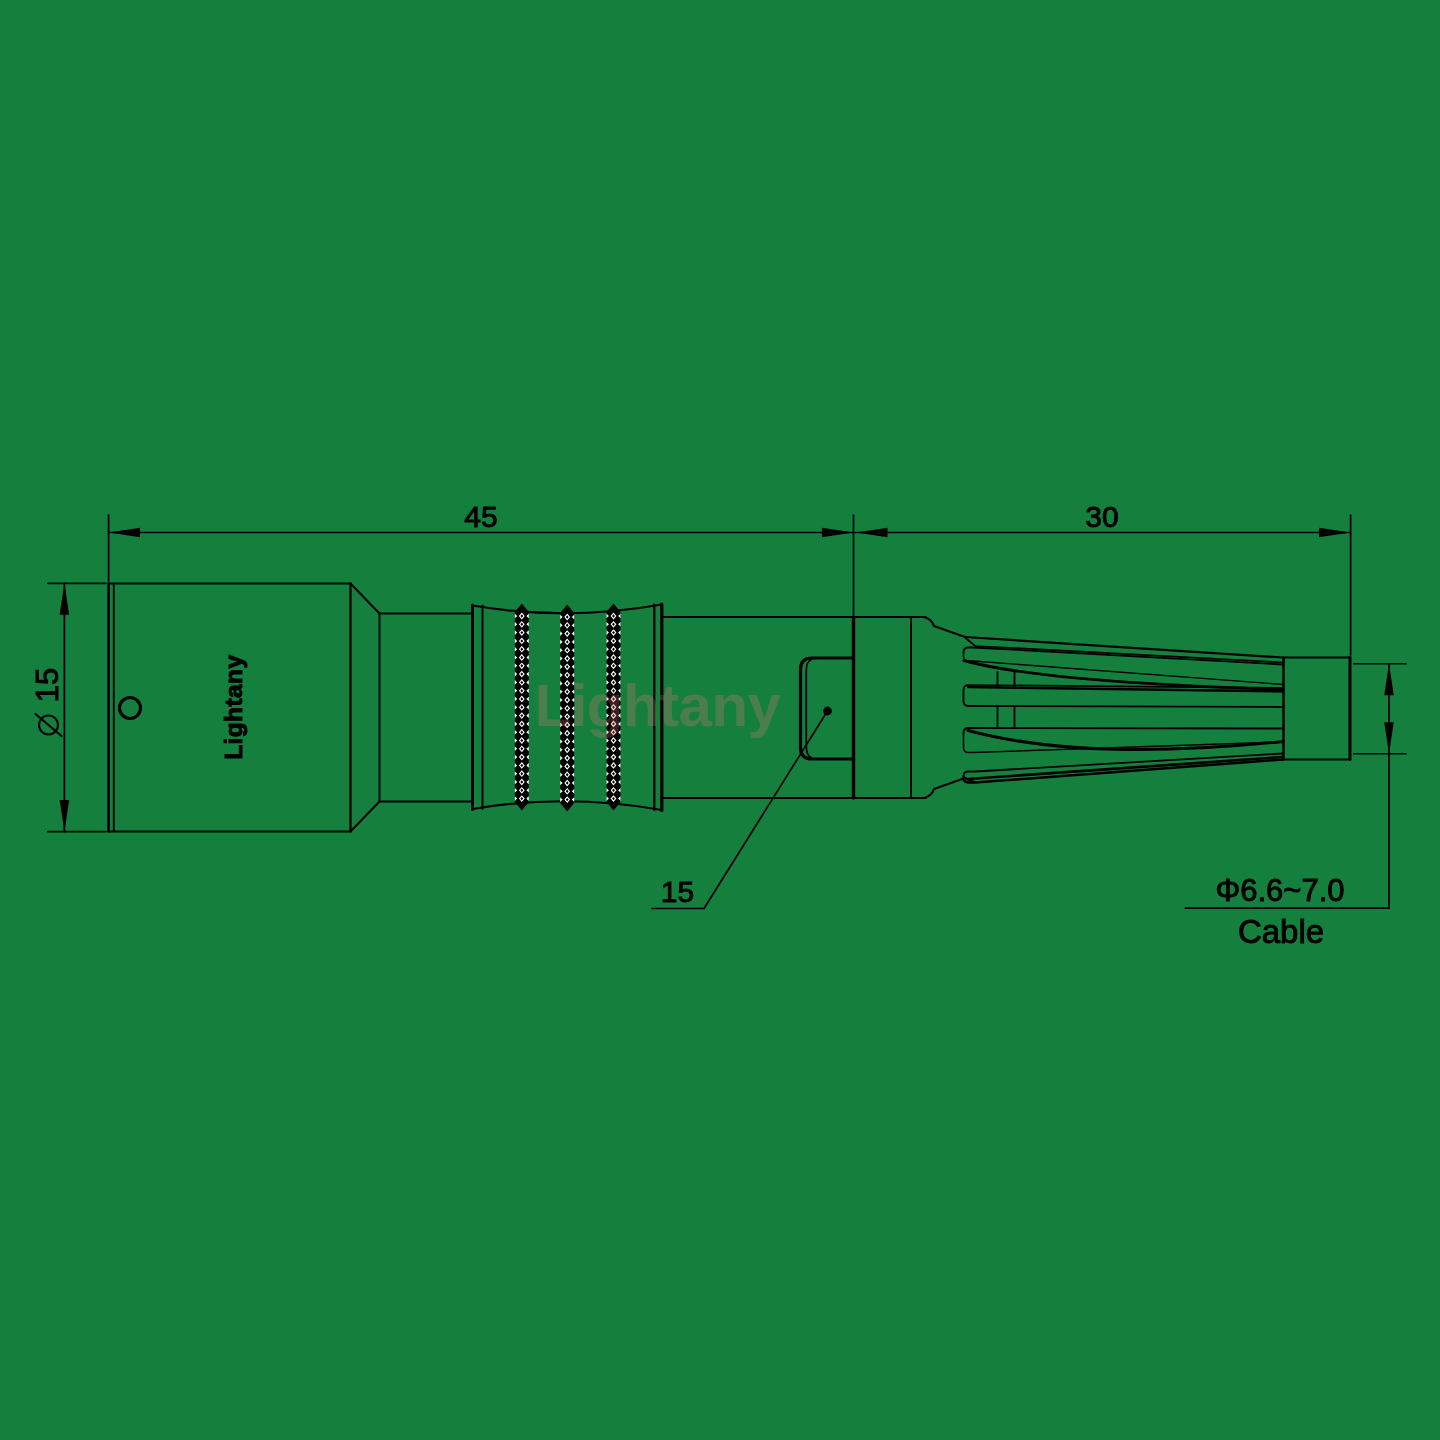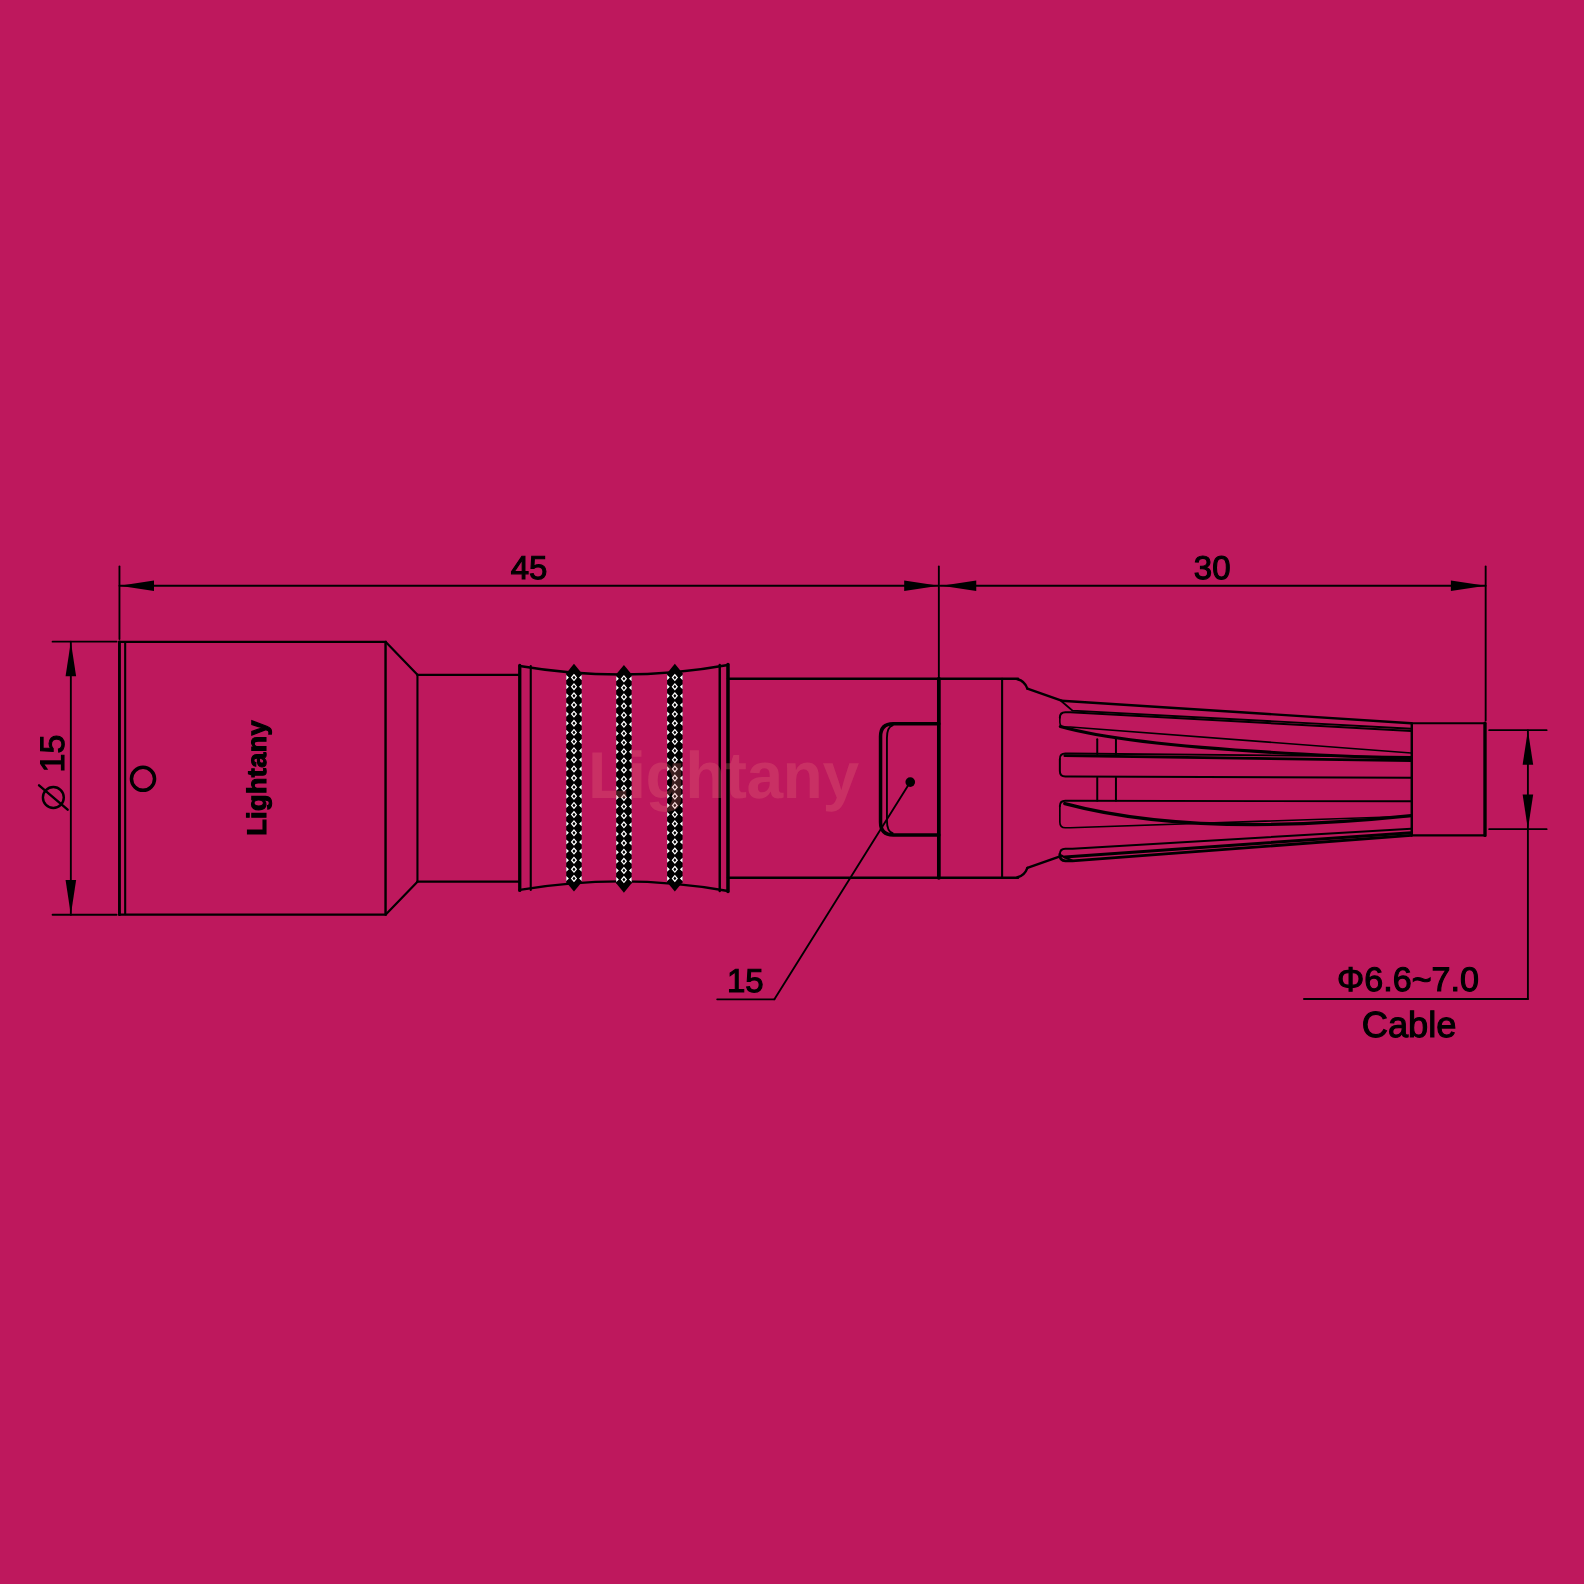--- a/index.html
+++ b/index.html
@@ -1,16 +1,16 @@
 <!DOCTYPE html>
 <html><head>
 <meta charset="utf-8">
 <style>
 html,body{margin:0;padding:0;background:#fff;}
-#page{position:relative;width:1440px;height:1440px;background:#be185d;overflow:hidden;}
+#page{position:relative;width:1440px;height:1440px;background:#15803d;overflow:hidden;}
 svg{position:absolute;left:0;top:0;}
 text{font-family:"Liberation Sans",sans-serif;}
 </style>
 </head>
 <body>
 <div id="page">
 <svg width="1440" height="1440" viewBox="0 0 1440 1440">
 
 <g id="drawing" stroke="#000" fill="none" stroke-linecap="round" font-family="Liberation Sans,sans-serif">
 

